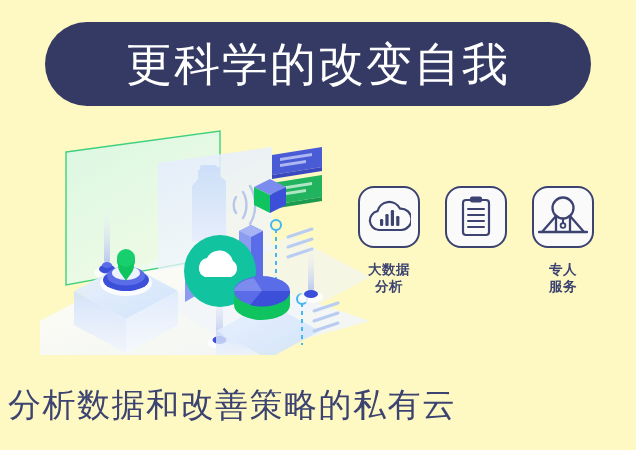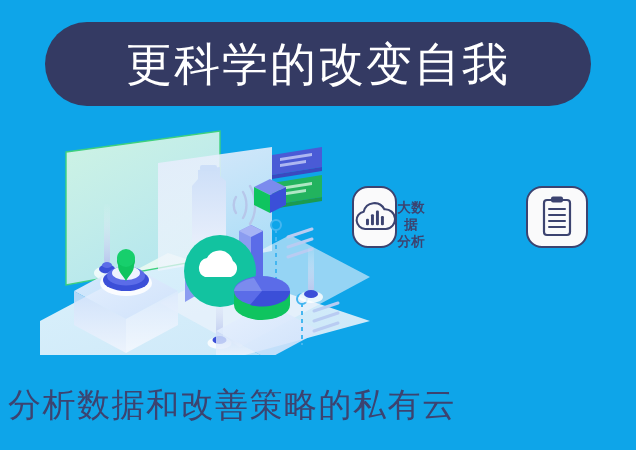--- a/index.html
+++ b/index.html
@@ -11,21 +11,21 @@
     height: 450px;
     background: #f5f5f7;
     font-family: "Liberation Sans", "DejaVu Sans", sans-serif;
     overflow: hidden;
     position: relative;
   }
   #root {
     position: relative;
     width: 636px;
     height: 450px;
-    background: #0ea5e9;
+    background: #fef9c3;
   }
 
   
   .header-pill {
     position: absolute;
     left: 45px;
     top: 22px;
     width: 546px;
     height: 84px;
     border-radius: 42px;
@@ -61,22 +61,22 @@
     top: 186px;
     width: 248px;
     height: 140px;
     display: flex;
     justify-content: space-between;
     align-items: flex-start;
   }
   .feature {
     width: 74px;
     display: flex;
-    flex-direction: row;
-    align-items: flex-start;
+    flex-direction: column;
+    align-items: center;
   }
   .feature-icon {
     width: 62px;
     height: 62px;
     border: 2px solid #3c4370;
     border-radius: 16px;
     background: #fafafb;
     box-sizing: border-box;
     display: flex;
     align-items: center;
@@ -316,18 +316,34 @@
           <g stroke="#3c4370" stroke-width="2" stroke-linecap="round">
             <line x1="11" y1="14" x2="27" y2="14"></line>
             <line x1="11" y1="20" x2="27" y2="20"></line>
             <line x1="11" y1="26" x2="27" y2="26"></line>
             <line x1="11" y1="32" x2="27" y2="32"></line>
           </g>
         </svg>
       </div>
     </div>
 
+    <div class="feature">
+      <div class="feature-icon">
+        <svg width="50" height="46" viewBox="0 0 50 46">
+          <circle cx="25" cy="14" r="10.5" fill="none" stroke="#3c4370" stroke-width="2.3"></circle>
+          <path d="M18,21 L18,37 M32,21 L32,37" stroke="#3c4370" stroke-width="2.3" fill="none"></path>
+          <path d="M18,22 L4,38 M32,22 L46,38" stroke="#3c4370" stroke-width="2.3" fill="none" stroke-linecap="round"></path>
+          <path d="M25,24 L25,29" stroke="#3c4370" stroke-width="2" fill="none"></path>
+          <circle cx="25" cy="31.5" r="2.4" fill="none" stroke="#3c4370" stroke-width="1.8"></circle>
+          <line x1="1" y1="38" x2="49" y2="38" stroke="#3c4370" stroke-width="2.3" stroke-linecap="round"></line>
+        </svg>
+      </div>
+      <div class="feature-label">
+        <span>专人</span><br>
+        <span>服务</span>
+      </div>
+    </div>
 
   </div>
 
   <div class="tagline">分析数据和改善策略的私有云</div>
 
 </div>
 
 </body></html>

